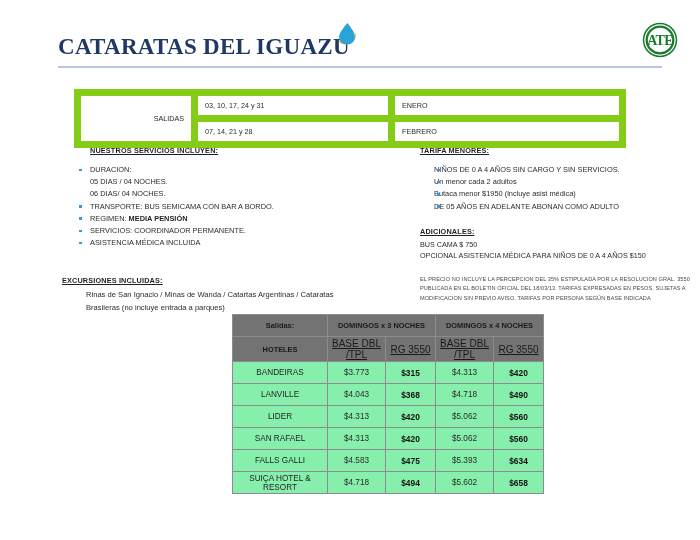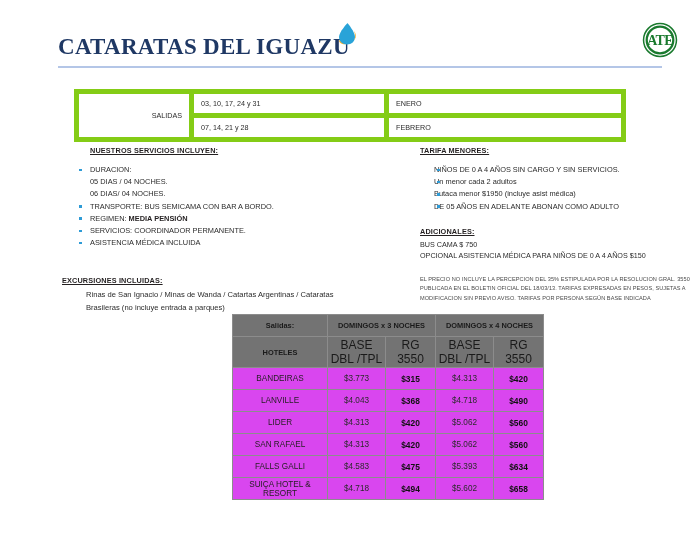--- a/index.html
+++ b/index.html
@@ -64,21 +64,21 @@
   
   .salidas-table {
     position: absolute;
     left: 74px;
     top: 89px;
     width: 552px;
     border-collapse: collapse;
     table-layout: fixed;
   }
   .salidas-table td {
-    border: 5px solid #84cc16;
+    border: 7px solid #84cc16;
     padding: 3px 7px;
     vertical-align: middle;
     font-size: 7.2px;
     color: #2b2b2b;
     height: 13px;
   }
   .salidas-label {
     width: 96px;
     font-size: 6.6px;
     text-align: right;
@@ -184,28 +184,29 @@
     font-weight: normal;
   }
   .price-table thead th {
     background: #737373;
     font-weight: bold;
     font-size: 7.4px;
     color: #1a1a1a;
   }
   .price-table thead th.subhead {
     font-weight: normal;
-    font-size: 12px;
+    font-size: 10px;
+    text-decoration: underline;
   }
   .col-hotel { width: 95px; }
   .col-base  { width: 58px; }
   .col-rg    { width: 50px; }
 
   .price-table tbody td {
-    background: #d946ef;
+    background: #86efac;
     font-size: 8.2px;
     color: #2b2b2b;
   }
   .price-table tbody td.hotel {
     font-size: 8.2px;
     color: #231f20;
   }
   .price-table tbody td.rg {
     font-weight: bold;
     font-size: 8.4px;

